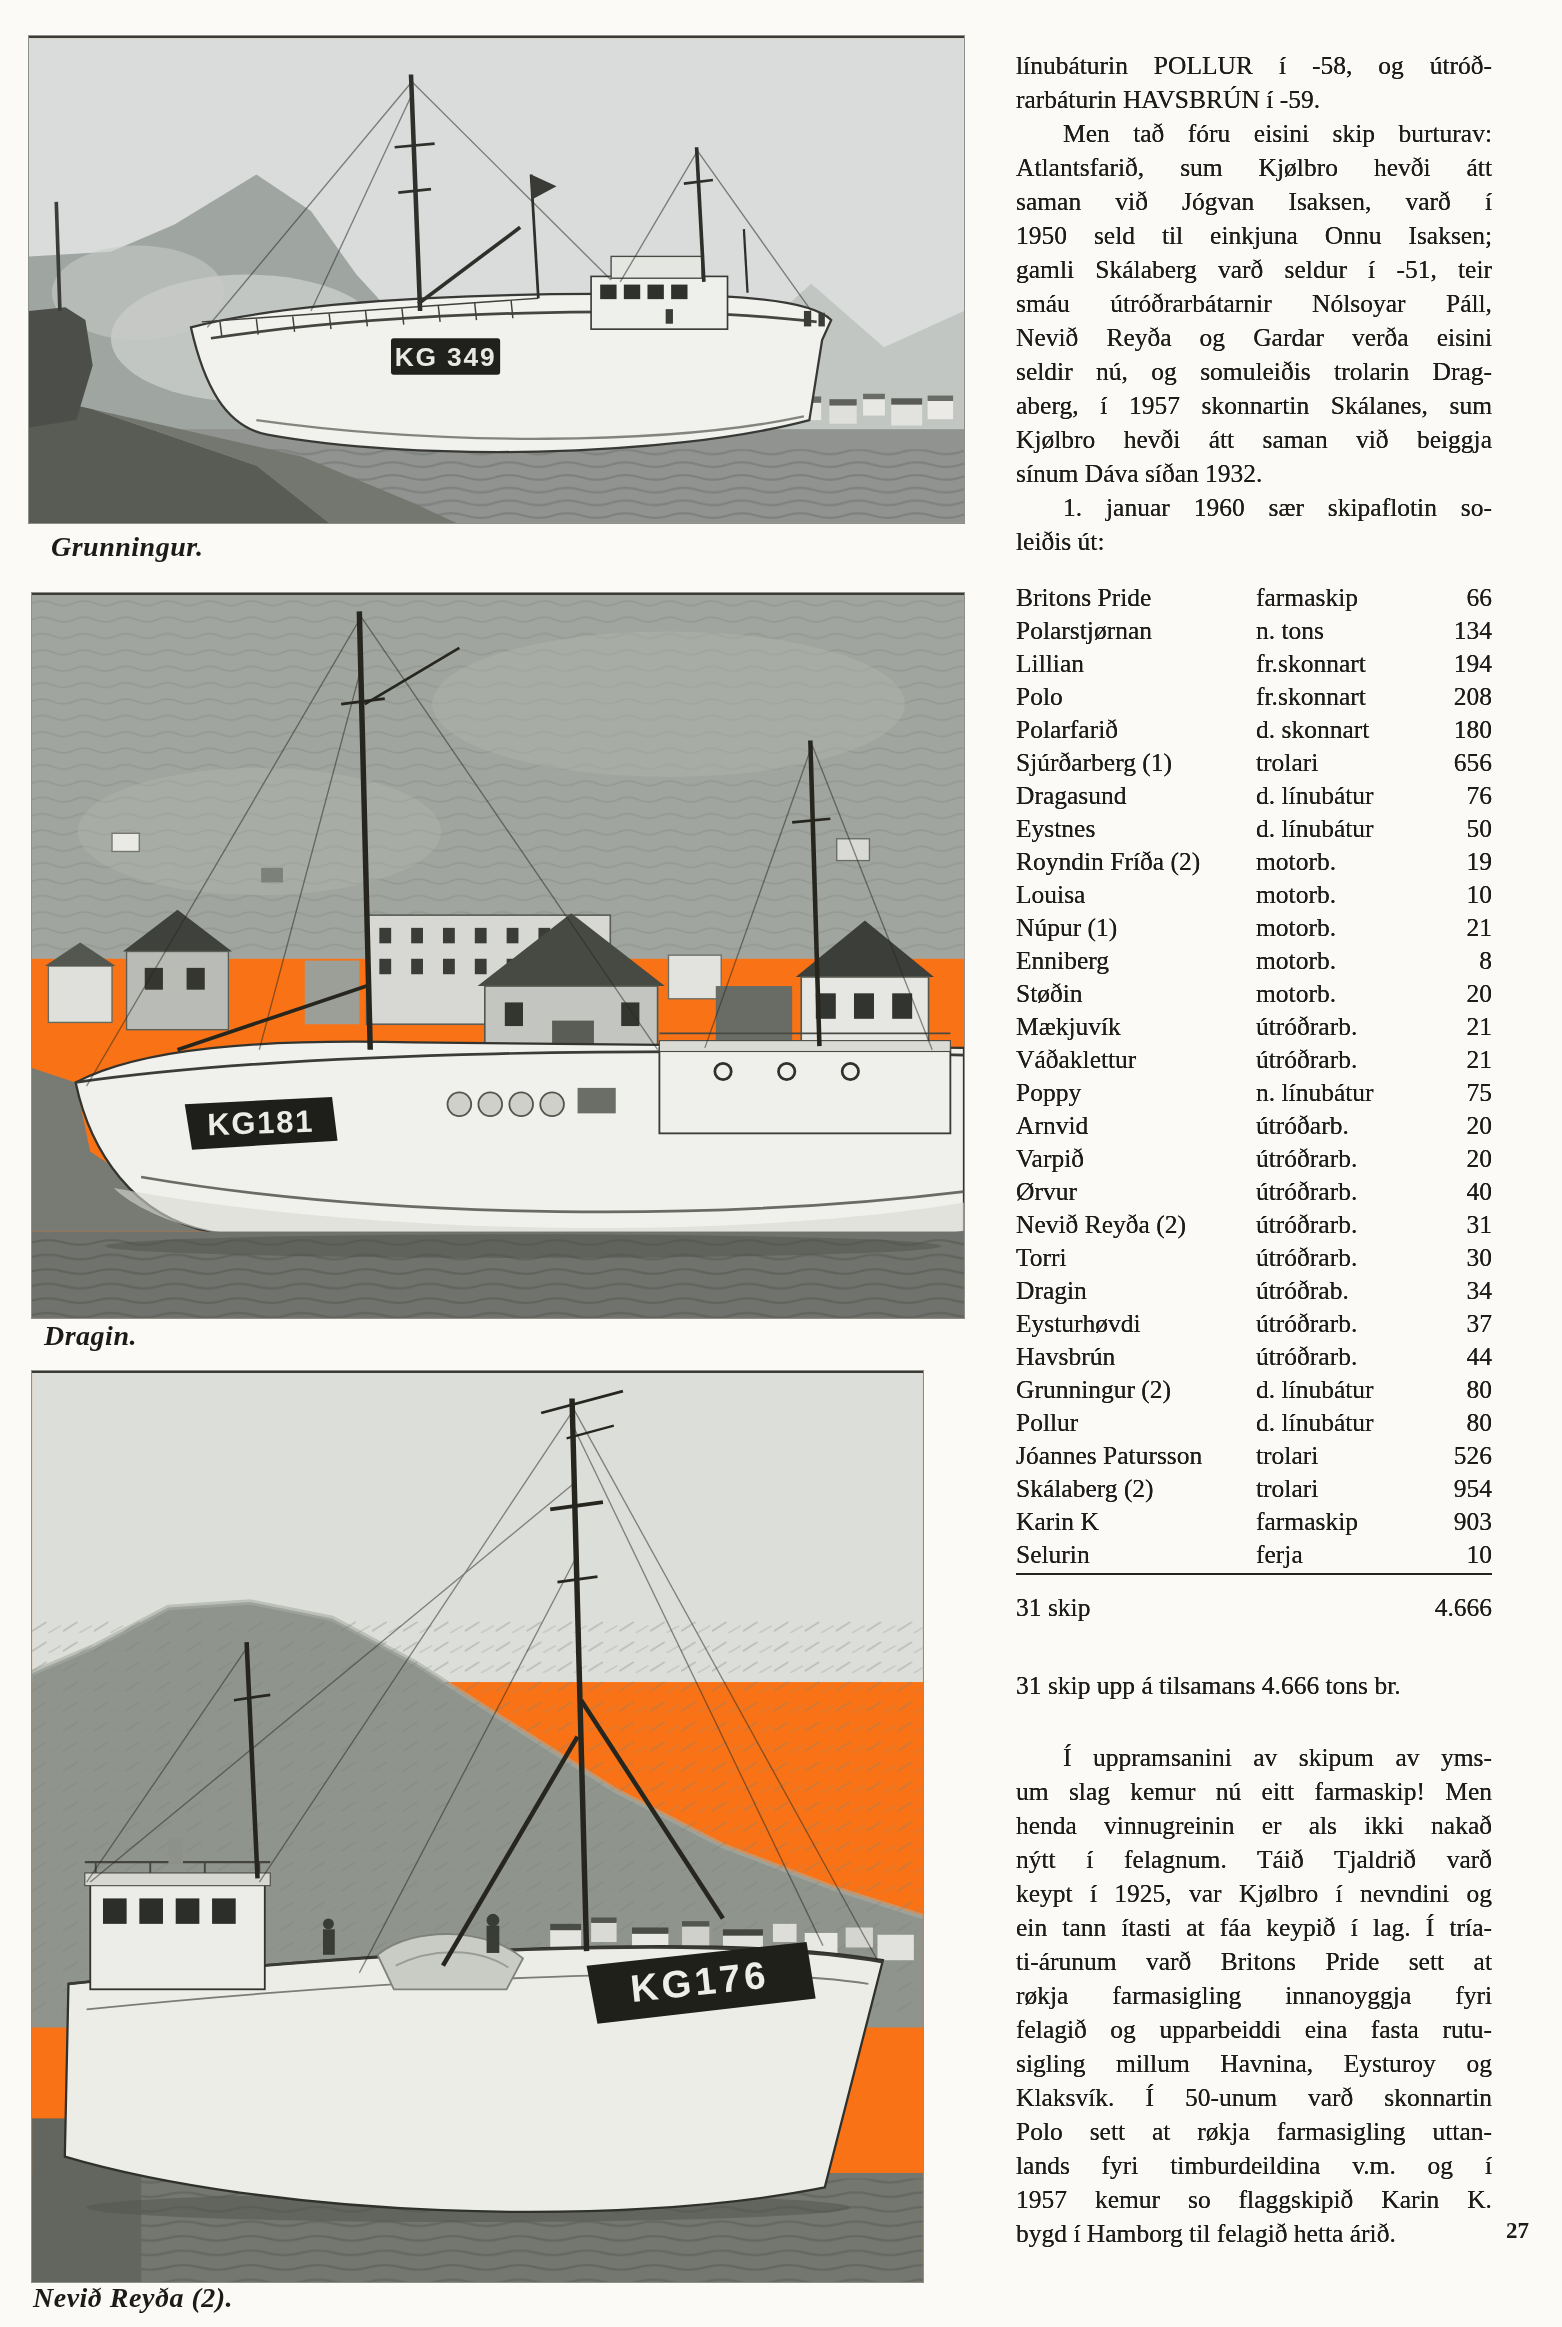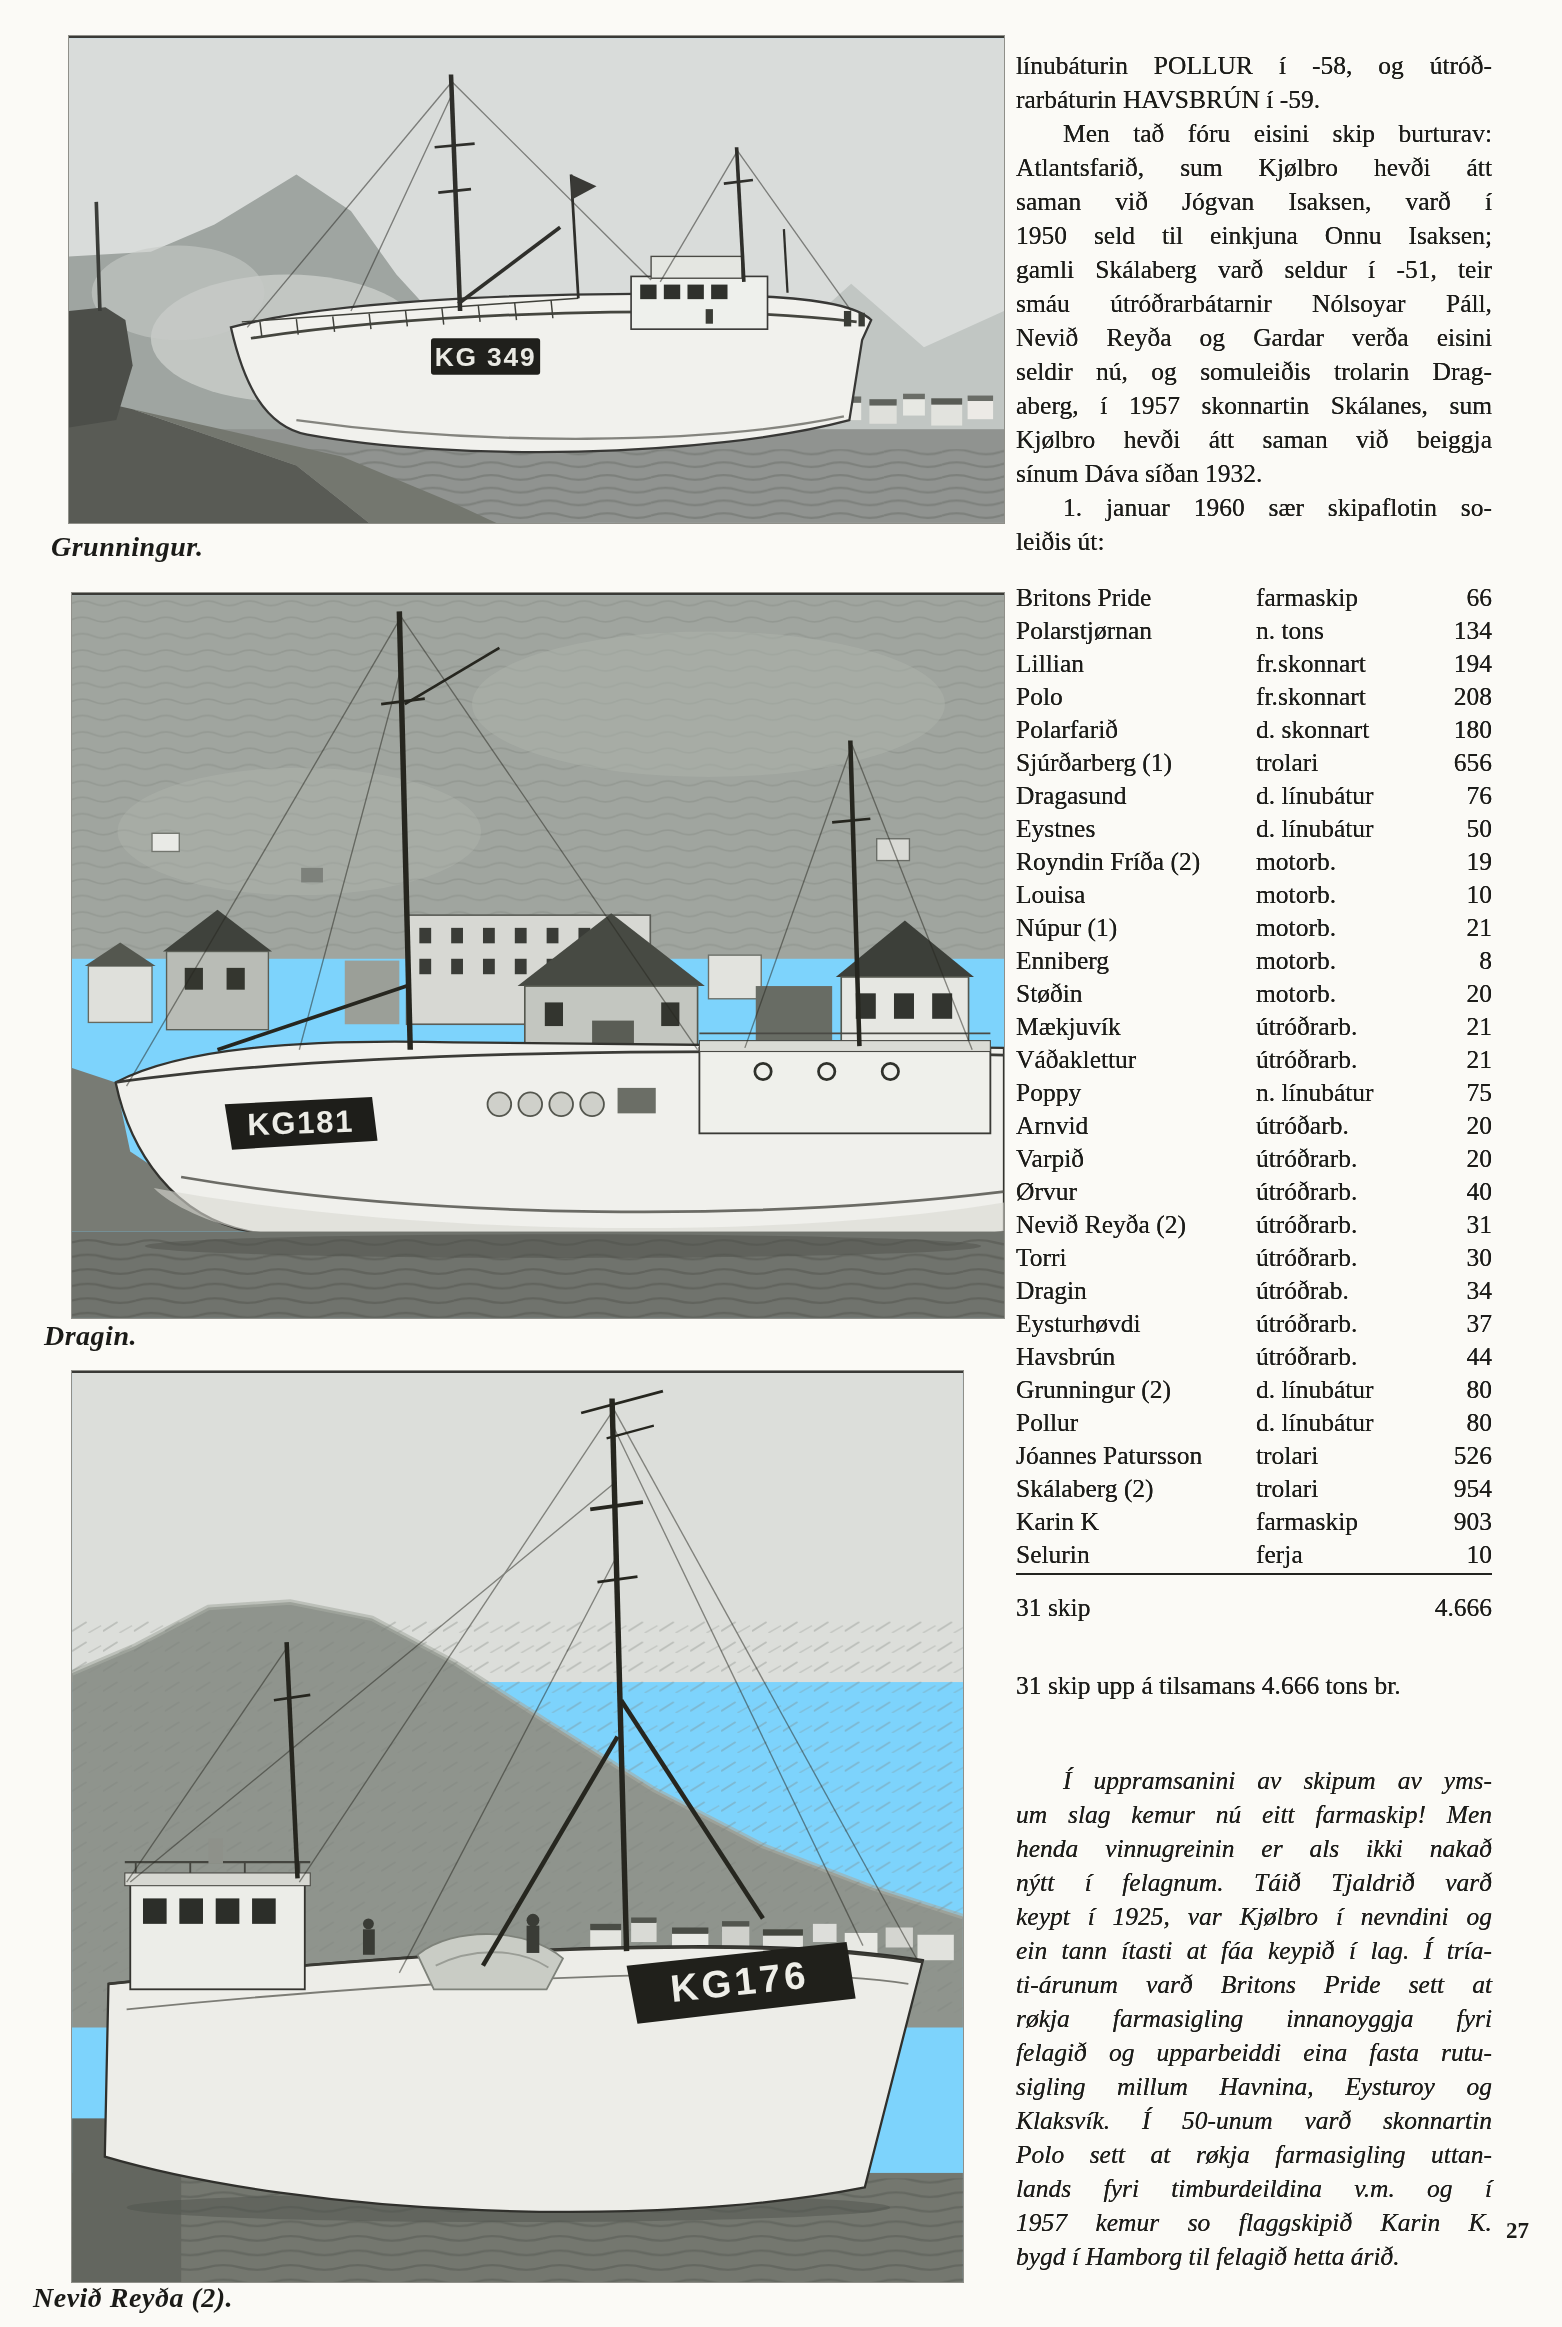--- a/index.html
+++ b/index.html
@@ -3,21 +3,21 @@
 <meta charset="utf-8">
 <style>
   html,body { margin:0; padding:0; }
   body {
     width:1563px; height:2327px; position:relative;
     background:#fbfaf6; overflow:hidden;
     font-family:"Liberation Serif","DejaVu Serif",serif;
     color:#1c1c19;
   }
   
-  .photo { position:absolute; outline:0.9px solid #8f8f89; border-top:2.7px solid #3a3a36; background:#7dd3fc;margin-left:40px; }
+  .photo { position:absolute; outline:0.9px solid #8f8f89; border-top:2.7px solid #3a3a36; background:#f97316; }
   .photo svg { display:block; width:100%; height:100%; }
   .caption {
     position:absolute; font-style:italic; font-weight:700;
     font-size:28px; letter-spacing:0.5px; color:#1b1b18;
   }
   
   .text-col {
     position:absolute; left:1016px; top:49px; width:476px;
     font-size:25.5px; line-height:34px;
     text-shadow:0 0 0.4px #1c1c19;
@@ -29,21 +29,21 @@
   
   .fleet-table { margin-top:22px; line-height:33px; }
   .frow { display:flex; }
   .fname { width:240px; }
   .ftype { flex:1; }
   .ftons { width:76px; text-align:right; }
   .total-row { display:flex; border-top:2.7px solid #23231f; margin-top:1.8px; padding-top:15px; line-height:35px; }
   .total-label { flex:1; }
   .total-tons { width:109px; text-align:right; }
   .summary { margin-top:44px; }
-  .closing { margin-top:61px;font-style:italic; }
+  .closing { margin-top:38px; }
   .page-number {
     position:absolute; left:1506px; top:2218px;
     font-size:23px; font-weight:bold; color:#1b1b18;
   }
 </style>
 </head>
 <body>
 
 <div class="photo" style="left:29px; top:36px; width:935px; height:485px;">
   <svg viewBox="0 0 1028 533">

